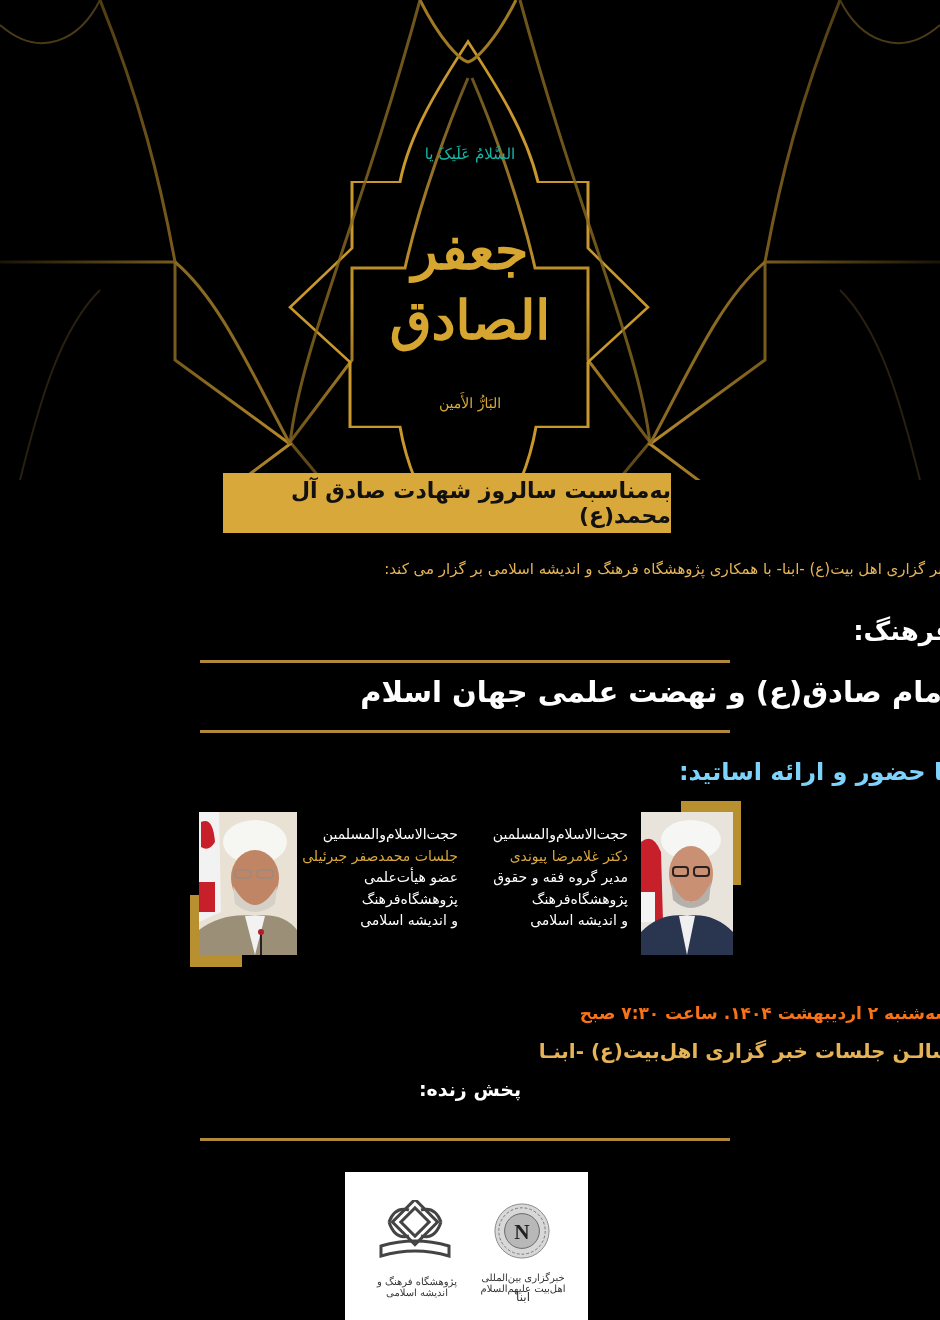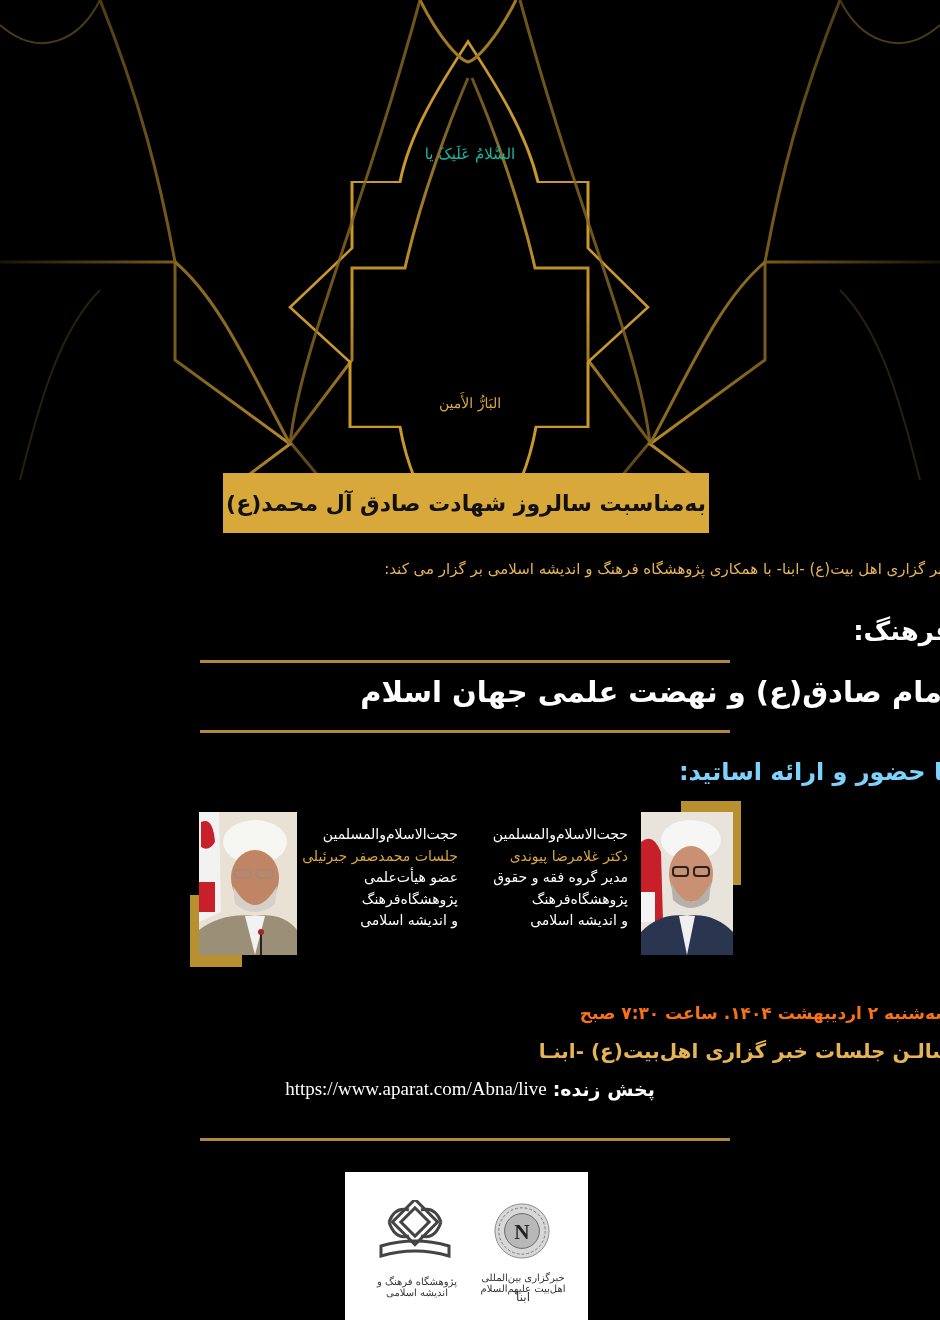--- a/index.html
+++ b/index.html
@@ -4,21 +4,21 @@
   <style>
     * { box-sizing: border-box; margin: 0; padding: 0; }
     html, body { width: 940px; height: 1320px; background: #000; overflow: hidden; }
     body { position: relative; font-family: "DejaVu Sans", sans-serif; color: #fff; }
     .abs { position: absolute; }
     .bg-svg { position: absolute; left: 0; top: 0; width: 940px; height: 480px; }
     .rtl { direction: rtl; unicode-bidi: embed; }
     .center-text { left: 12px; width: 940px; text-align: right; }
 
     .occasion-banner {
-      left: 223px; top: 473px; width: 486px; height: 60px;
+      left: 223px; top: 473px; width: 448px; height: 60px;
       background: #d9a83a;
       display: flex; align-items: center; justify-content: center;
     }
     .occasion-banner span {
       color: #111; font-size: 22px; font-weight: bold; direction: rtl;
     }
     .organizer {
       top: 560px; font-size: 15px; color: #e6b457; direction: rtl;
     }
     .session-label {
@@ -83,20 +83,21 @@
   <path d="M0 262 L175 262 L175 360 L290 444 L175 530 M100 0 C140 100 160 180 175 262" fill="none" stroke="url(#g2)" stroke-width="3"></path>
   <path d="M940 262 L765 262 L765 360 L650 444 L765 530 M840 0 C800 100 780 180 765 262" fill="none" stroke="url(#g3)" stroke-width="3"></path>
   <path d="M0 25 C40 60 80 40 100 0 M940 25 C900 60 860 40 840 0" fill="none" stroke="#4a3a18" stroke-width="2"></path>
   <path d="M290 444 C250 370 220 300 175 262 M650 444 C690 370 720 300 765 262" fill="none" stroke="#8a6a22" stroke-width="3"></path>
   <path d="M290 444 C300 350 360 220 420 0 M650 444 C640 350 580 220 520 0" fill="none" stroke="#8a6a22" stroke-width="3" opacity="0.8"></path>
   <path d="M20 480 C40 400 60 330 100 290 M920 480 C900 400 880 330 840 290" fill="none" stroke="#2a2010" stroke-width="2"></path>
 </svg>
 
 <div class="abs" style="left:340px; top:115px; width:260px; height:320px;">
   <div class="abs rtl" style="left:0; top:30px; width:260px; text-align:center; font-family:'DejaVu Serif',serif; font-size:15px; color:#14b8a6;">السَّلامُ عَلَیکَ یا</div>
+  <div class="abs rtl" style="left:0; top:100px; width:260px; text-align:center; font-family:'DejaVu Serif',serif; font-size:54px; line-height:70px; font-weight:bold; color:#d6a631;">جعفر الصادق</div>
   <div class="abs rtl" style="left:0; top:280px; width:260px; text-align:center; font-family:'DejaVu Serif',serif; font-size:14px; color:#d9a83a;">البَارُّ الأَمین</div>
 </div>
 
 <div class="abs occasion-banner">
   <span>به‌مناسبت سالروز شهادت صادق آل محمد(ع)</span>
 </div>
 
 <div class="abs center-text organizer">خبر گزاری اهل بیت(ع) -ابنا- با همکاری پژوهشگاه فرهنگ و اندیشه اسلامی بر گزار می کند:</div>
 
 <div class="abs center-text session-label">فرهنگ:</div>
@@ -152,21 +153,20 @@
   <div class="name">جلسات محمدصفر جبرئیلی</div>
   <div>عضو هیأت‌علمی</div>
   <div>پژوهشگاه‌فرهنگ</div>
   <div>و اندیشه اسلامی</div>
 </div>
 
 <div class="abs center-text event-date">سه‌شنبه ۲ اردیبهشت ۱۴۰۴. ساعت ۷:۳۰ صبح</div>
 <div class="abs center-text event-venue">سالـن جلسات خبر گزاری اهل‌بیت(ع) -ابنـا</div>
 <div class="abs live-row">
   <span class="live-label">پخش زنده:</span>
-  <span class="live-url">https://www.aparat.com/Abna/live</span>
 </div>
 
 <div class="abs divider" style="left:200px; top:1138px; width:530px;"></div>
 
 <div class="abs logo-box">
   <svg viewBox="0 0 80 70" style="left:30px; top:28px; width:80px; height:70px;">
     <g fill="none" stroke="#444" stroke-width="3">
       <rect x="24" y="6" width="32" height="32" transform="rotate(45 40 22)"></rect>
       <rect x="30" y="12" width="20" height="20" transform="rotate(45 40 22)"></rect>
       <path d="M14 22 Q20 6 34 10 M66 22 Q60 6 46 10 M14 22 Q20 40 34 36 M66 22 Q60 40 46 36"></path>

